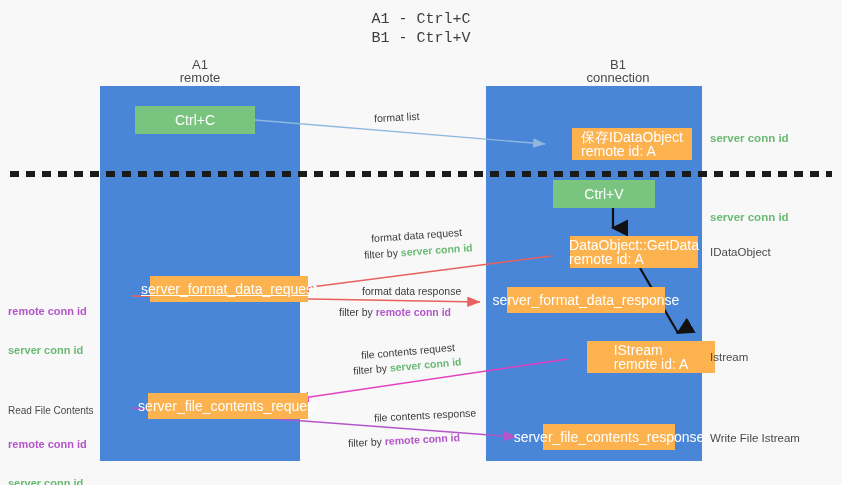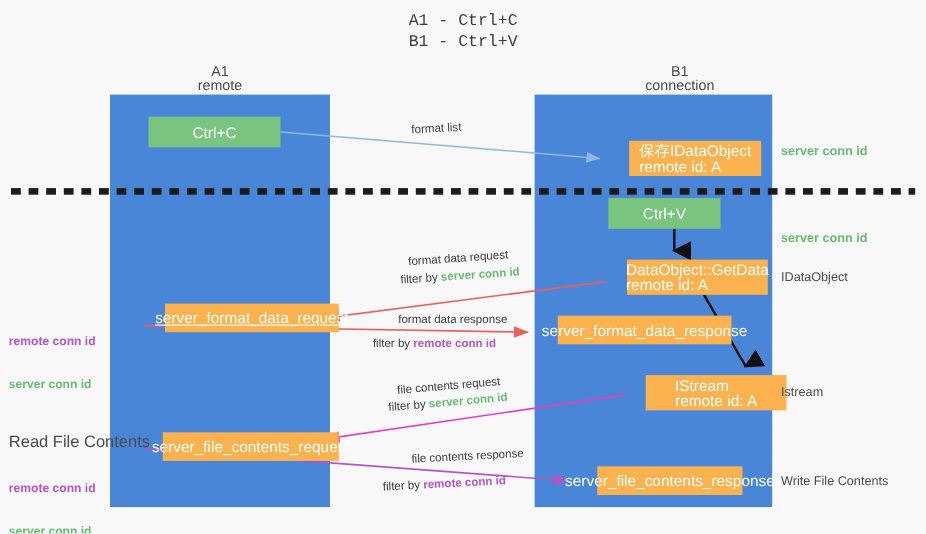--- a/index.html
+++ b/index.html
@@ -92,23 +92,24 @@
   }
   .side-label.green-txt { color: #6aba74; font-weight: bold; }
   #side-conn1 { left: 710px; top: 132px; }
   #side-conn2 { left: 710px; top: 211px; }
   #side-dataobject { left: 710px; top: 246px; }
   #side-istream { left: 710px; top: 351px; }
   #side-write { left: 710px; top: 432px; }
 
   
   .left-label {
-    font-size: 15px;
+    font-size: 10px;
     color: #4a4a4a;
     white-space: pre;
+    margin-top: 12px;
   }
   #left-read { left: 8px; top: 393px; }
   .conn-stack { font-size: 11px; line-height: 13px; white-space: pre; }
   .conn-remote { color: #b455c9; font-weight: bold; }
   .conn-server { color: #6aba74; font-weight: bold; }
   #left-stack1 { left: 8px; top: 279px; }
   #left-stack2 { left: 8px; top: 412px; }
 
   
   .edge-label {
@@ -194,21 +195,21 @@
 remote id: A</div>
   <div class="abs box orange" id="box-sfdreq">server_format_data_request</div>
   <div class="abs box orange" id="box-sfcreq">server_file_contents_request</div>
   <div class="abs box orange" id="box-sfdres">server_format_data_response</div>
   <div class="abs box orange" id="box-sfcres">server_file_contents_response</div>
 
   <div class="abs side-label green-txt" id="side-conn1">server conn id</div>
   <div class="abs side-label green-txt" id="side-conn2">server conn id</div>
   <div class="abs side-label" id="side-dataobject">IDataObject</div>
   <div class="abs side-label" id="side-istream">Istream</div>
-  <div class="abs side-label" id="side-write">Write File Contents</div>
+  <div class="abs side-label" id="side-write">Write File Istream</div>
 
   <div class="abs left-label" id="left-read">Read File Contents</div>
 
   <div class="abs conn-stack" id="left-stack1">
     <div class="conn-remote">remote conn id</div>
     <div class="conn-server">server conn id</div>
   </div>
 
   <div class="abs conn-stack" id="left-stack2">
     <div class="conn-remote">remote conn id</div>

